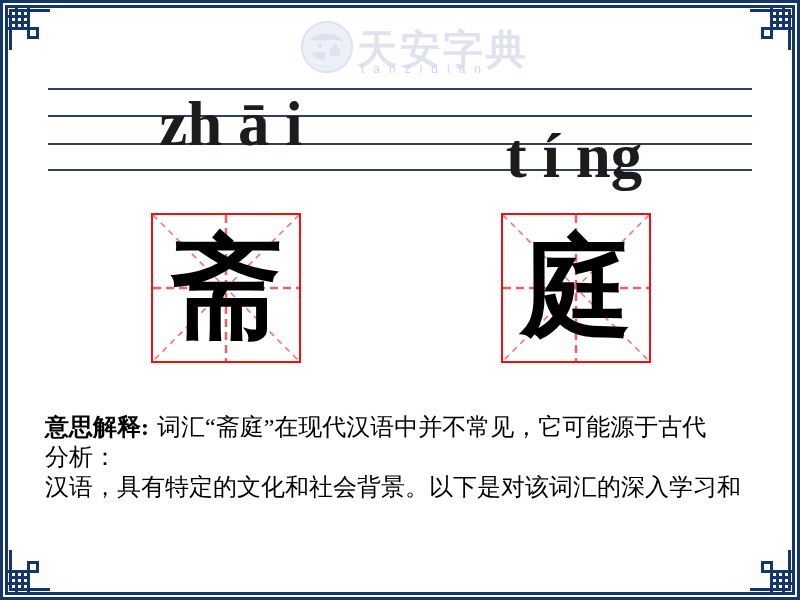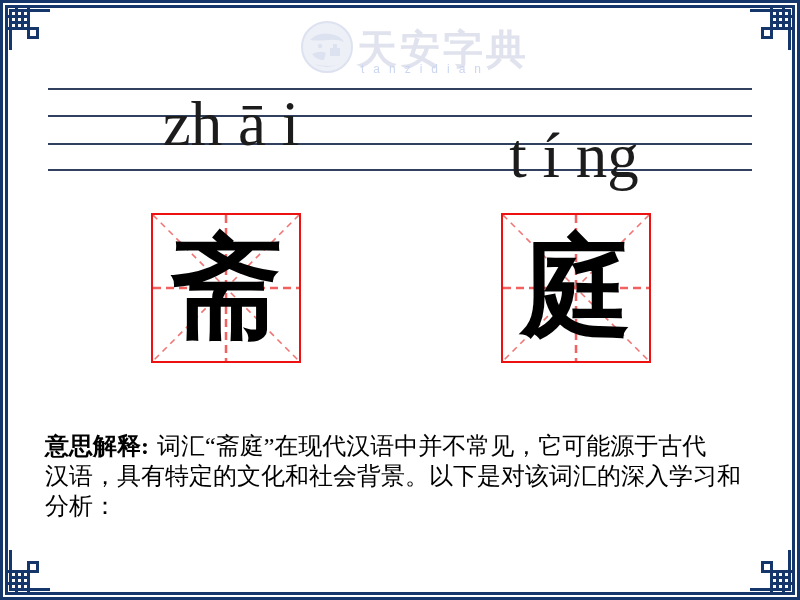--- a/index.html
+++ b/index.html
@@ -30,39 +30,39 @@
   }
   
   .staff{position:absolute;left:48px;top:88px;width:704px;height:84px;}
   .staff-line{position:absolute;left:0;width:704px;height:2px;background:#31405e;}
   .staff-line.l1{top:0;}
   .staff-line.l2{top:27px;}
   .staff-line.l3{top:55px;}
   .staff-line.l4{top:81px;}
   .pinyin{
     position:absolute;top:93px;transform:translateX(-50%);
-    font-size:63px;line-height:63px;color:#1c1c1c;white-space:pre;
+    font-size:63px;line-height:63px;color:#1c1c1c;white-space:pre;font-weight:bold;
   }
   .pinyin.w1{left:231px;}
   .pinyin.w2{left:574px;margin-top:32px;}
   
   .char-box{
     position:absolute;top:213px;width:146px;height:146px;
     border:2px solid #ee1111;background:#fff;
   }
   .char-box.b1{left:151px;}
   .char-box.b2{left:501px;}
   .char-guides{position:absolute;left:0;top:0;}
   .char-glyph{
     position:absolute;inset:0;display:flex;align-items:center;justify-content:center;
     font-size:112px;font-weight:bold;color:#000;line-height:1;
   }
   
   .explain{
-    position:absolute;left:45px;top:431px;width:712px;
+    position:absolute;left:45px;top:412px;width:712px;
     font-size:24px;line-height:30px;color:#000;font-family:Liberation Serif, serif;
   }
   .explain .label{font-weight:bold;}
   .explain .rest{margin-left:8px;}
   .explain-line{white-space:nowrap;}
 </style>
 </head>
 <body>
 
 <div class="frame-outer"></div>
@@ -187,15 +187,15 @@
     <line x1="0" y1="0" x2="146" y2="146" stroke="#f07575" stroke-width="1.6" stroke-dasharray="6 5"></line>
     <line x1="146" y1="0" x2="0" y2="146" stroke="#f07575" stroke-width="1.6" stroke-dasharray="6 5"></line>
     <line x1="73" y1="0" x2="73" y2="146" stroke="#f26060" stroke-width="2.5" stroke-dasharray="8 5"></line>
     <line x1="0" y1="73" x2="146" y2="73" stroke="#f26060" stroke-width="2.5" stroke-dasharray="8 5"></line>
   </svg>
   <div class="char-glyph">庭</div>
 </div>
 
 <div class="explain">
   <div class="explain-line"><span class="label">意思解释:</span><span class="rest">词汇“斋庭”在现代汉语中并不常见，它可能源于古代</span></div>
+  <div class="explain-line">分析：</div>
   <div class="explain-line">汉语，具有特定的文化和社会背景。以下是对该词汇的深入学习和</div>
-  <div class="explain-line">分析：</div>
 </div>
 
 </body></html>

